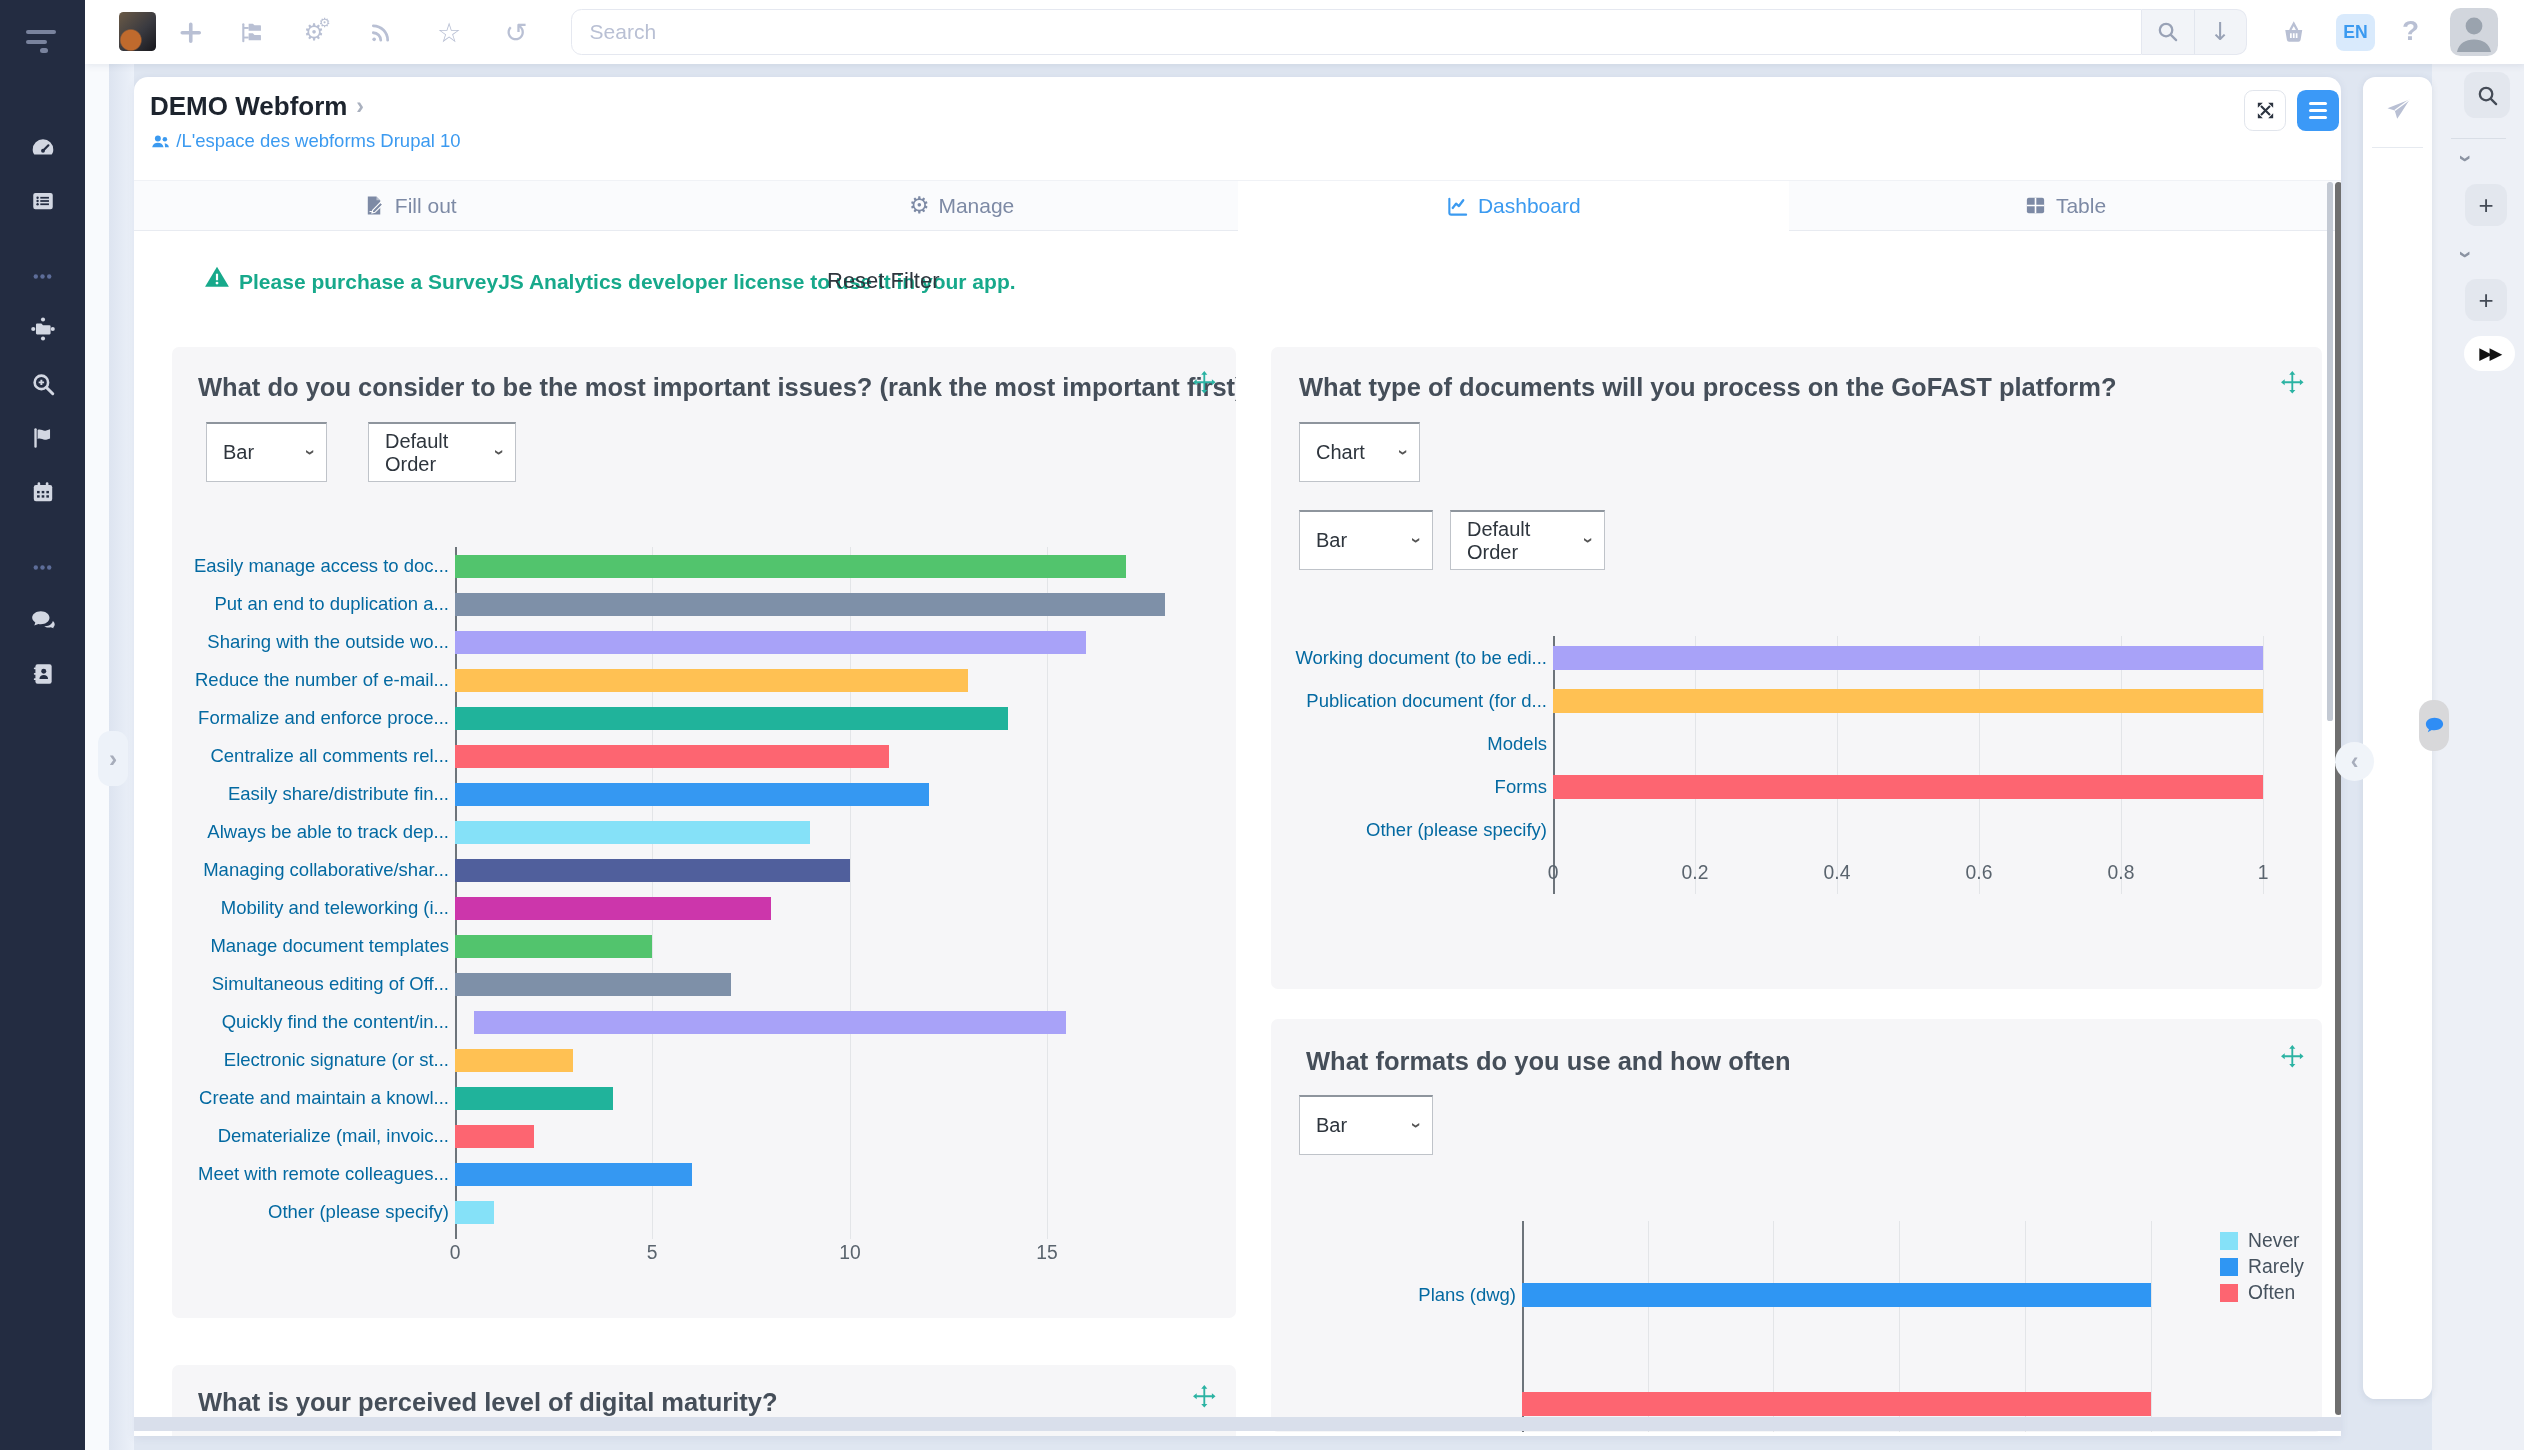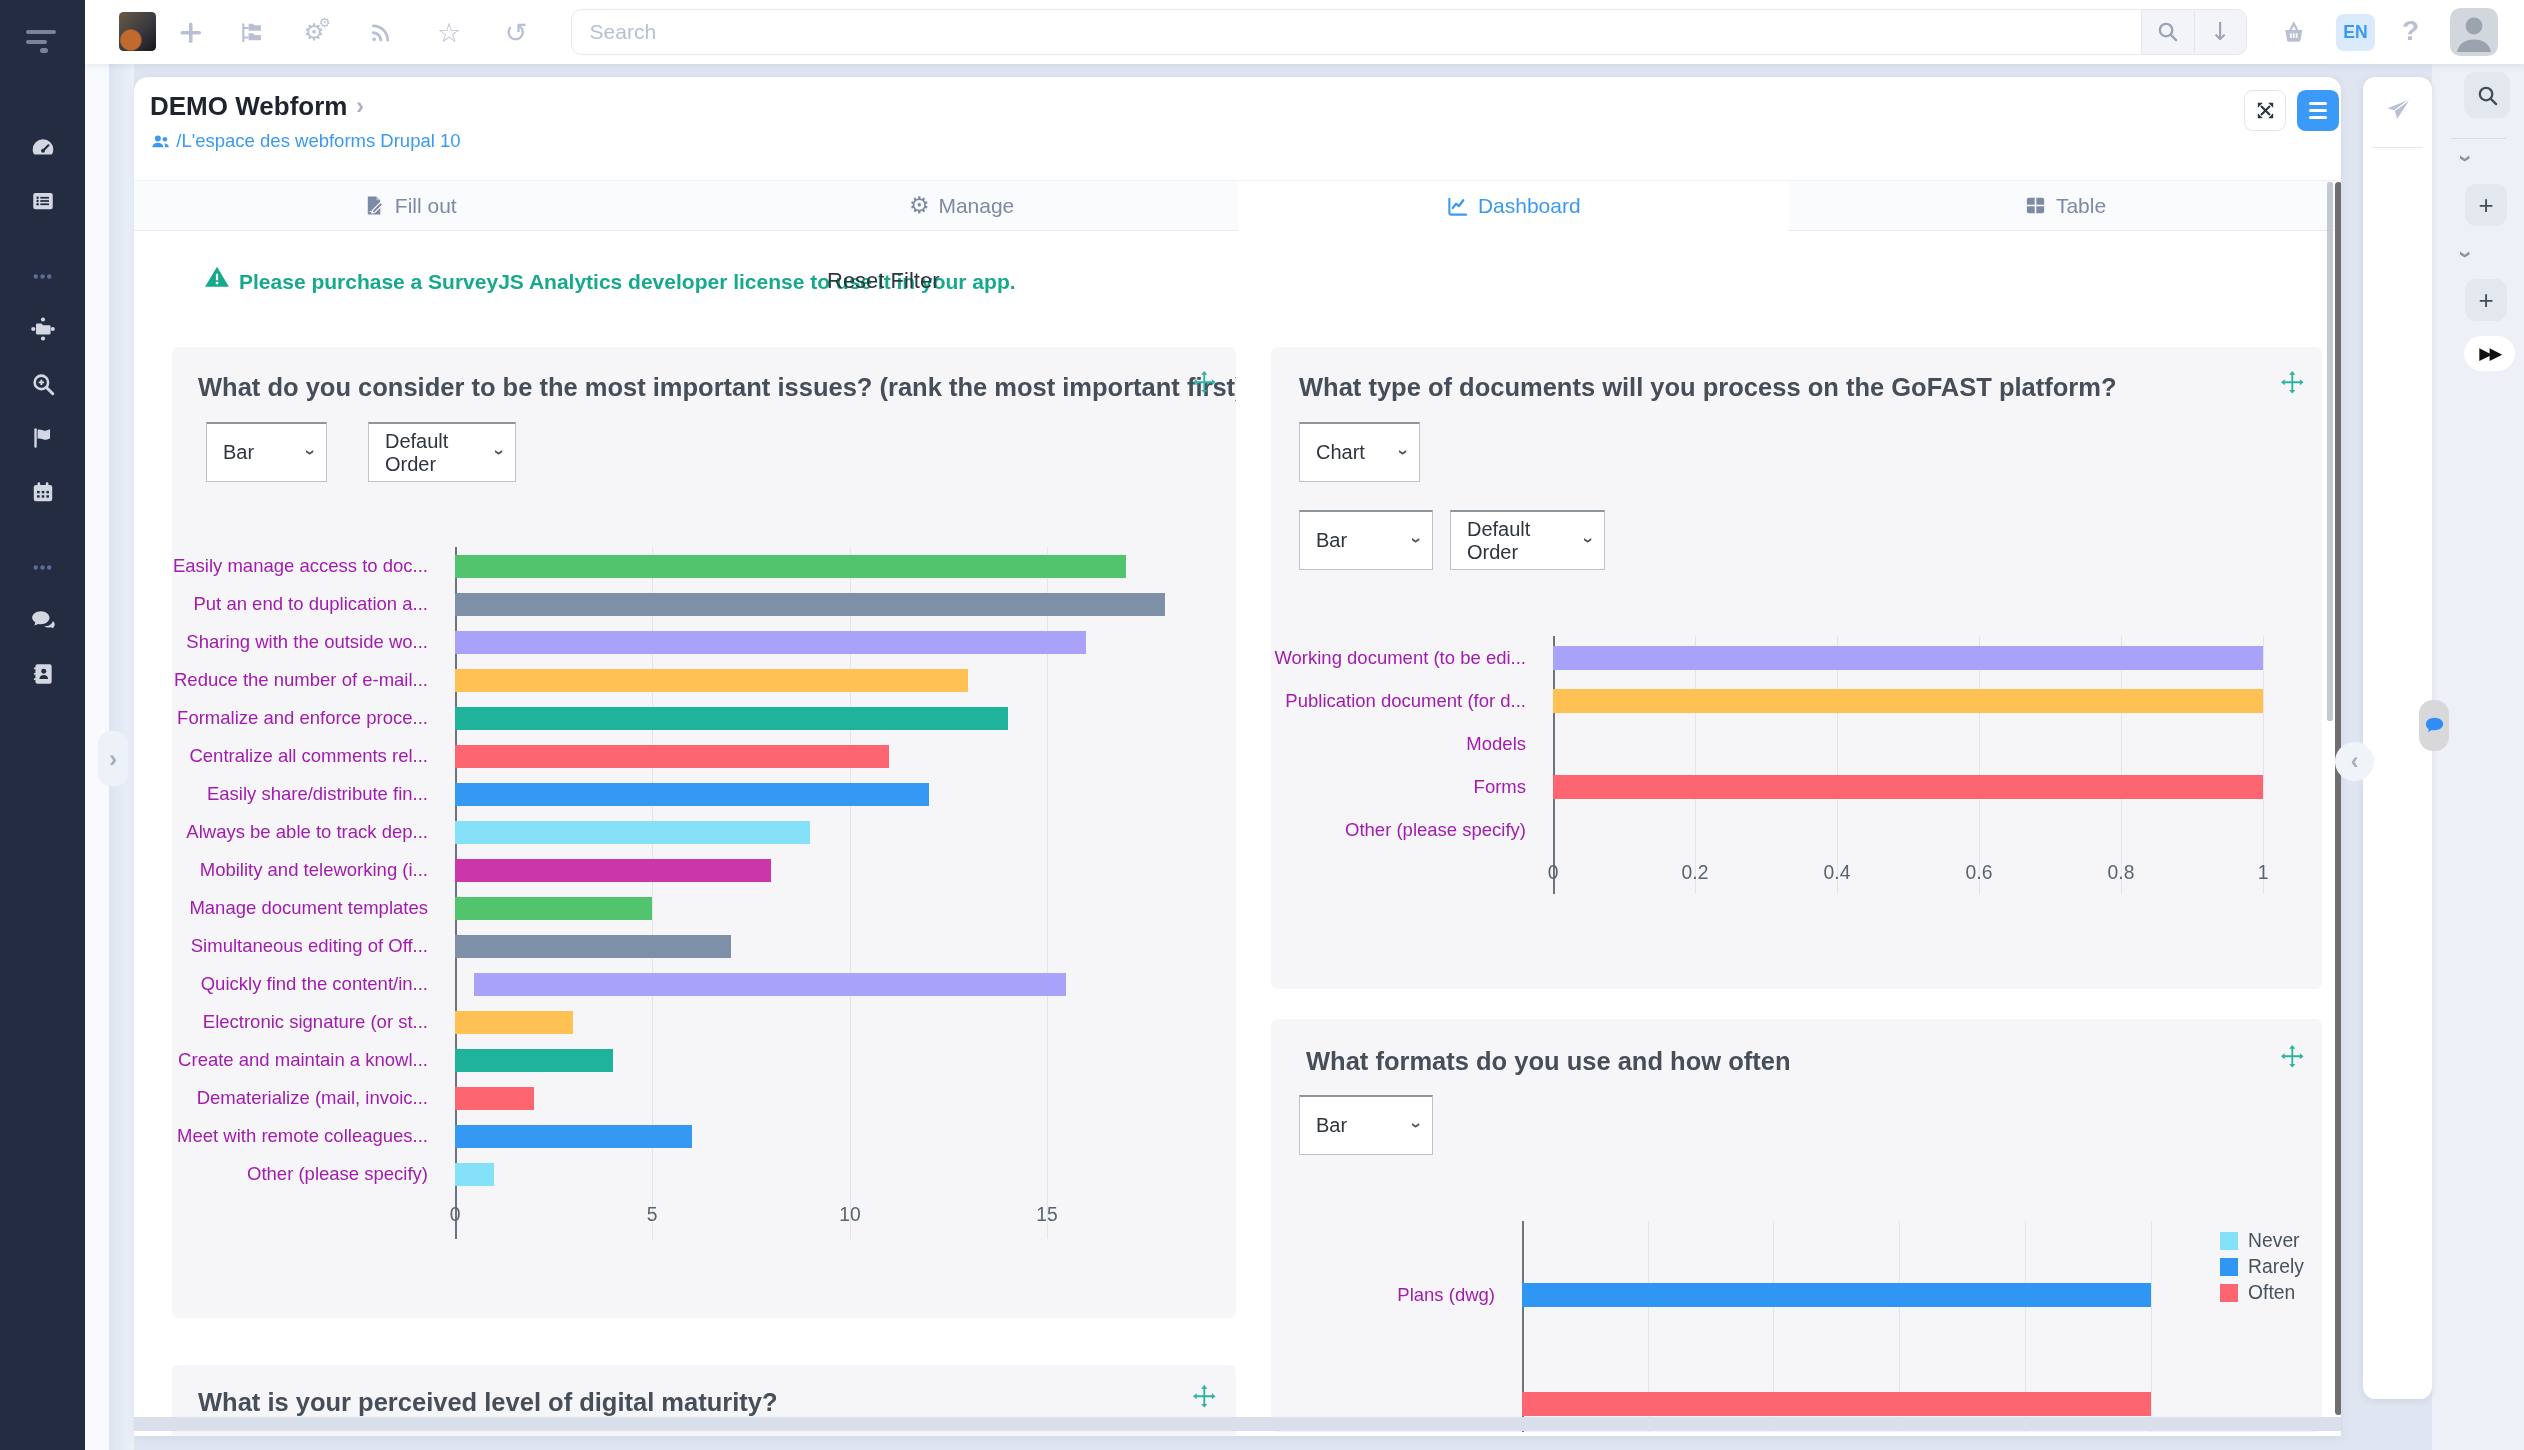--- a/index.html
+++ b/index.html
@@ -84,21 +84,21 @@
           display:flex;align-items:center;justify-content:space-between;padding:0 12.3px 0 16px;box-sizing:border-box;
           font-size:20px;color:#2e353d;cursor:pointer}
   .sel-ch{transform:rotate(90deg);color:#555;font-size:17.6px;font-weight:bold}
 
   .plot{position:absolute}
   .grid{position:absolute}
   .gl{position:absolute;top:0;bottom:0;width:1.3px;background:#e3e5e8}
   .gl.zero{background:#6d747b;width:1.8px}
   .rows{position:relative}
   .crow{display:flex;align-items:center}
-  .clab{font-size:18.5px;color:#a21caf;text-align:right;padding-right:27px;box-sizing:border-box;white-space:nowrap;overflow:hidden}
+  .clab{font-size:18.5px;color:#0369a1;text-align:right;padding-right:6px;box-sizing:border-box;white-space:nowrap;overflow:hidden}
   .ctrack{position:relative;height:100%;display:flex;align-items:center}
   .ticks{position:relative;height:30px;margin-top:10.5px}
   .ticks span{position:absolute;transform:translateX(-50%);font-size:19.3px;color:#5a646e;top:0}
   .legend{position:absolute}
   .lrow{display:flex;align-items:center;height:26px}
   .lsw{width:17.6px;height:17.6px;margin-right:10.5px}
   .llab{font-size:19.3px;color:#46525e}
 
   .hstrip{left:0;top:1340px;width:2207px;height:14px;background:#d9dfeb;z-index:5}
   .vthumb{left:2201px;top:105px;width:7px;height:1233px;background:#6f6f6f;border-radius:3.5px;z-index:6;cursor:pointer}
@@ -432,20 +432,26 @@
               <div class="cbar" style="width: 474px; height: 23px; background: rgb(53, 152, 242);"></div>
             </div>
           </div>
           <div class="crow" style="height: 38px;">
             <div class="clab" style="width: 283px;">Always be able to track dep...</div>
             <div class="ctrack" style="width: 734px;">
               <div class="cbar" style="width: 355px; height: 23px; background: rgb(133, 225, 248);"></div>
             </div>
           </div>
           <div class="crow" style="height: 38px;">
+            <div class="clab" style="width: 283px;">Managing collaborative/shar...</div>
+            <div class="ctrack" style="width: 734px;">
+              <div class="cbar" style="width: 395px; height: 23px; background: rgb(80, 95, 156);"></div>
+            </div>
+          </div>
+          <div class="crow" style="height: 38px;">
             <div class="clab" style="width: 283px;">Mobility and teleworking (i...</div>
             <div class="ctrack" style="width: 734px;">
               <div class="cbar" style="width: 316px; height: 23px; background: rgb(204, 54, 171);"></div>
             </div>
           </div>
           <div class="crow" style="height: 38px;">
             <div class="clab" style="width: 283px;">Manage document templates</div>
             <div class="ctrack" style="width: 734px;">
               <div class="cbar" style="width: 197px; height: 23px; background: rgb(82, 196, 109);"></div>
             </div>

